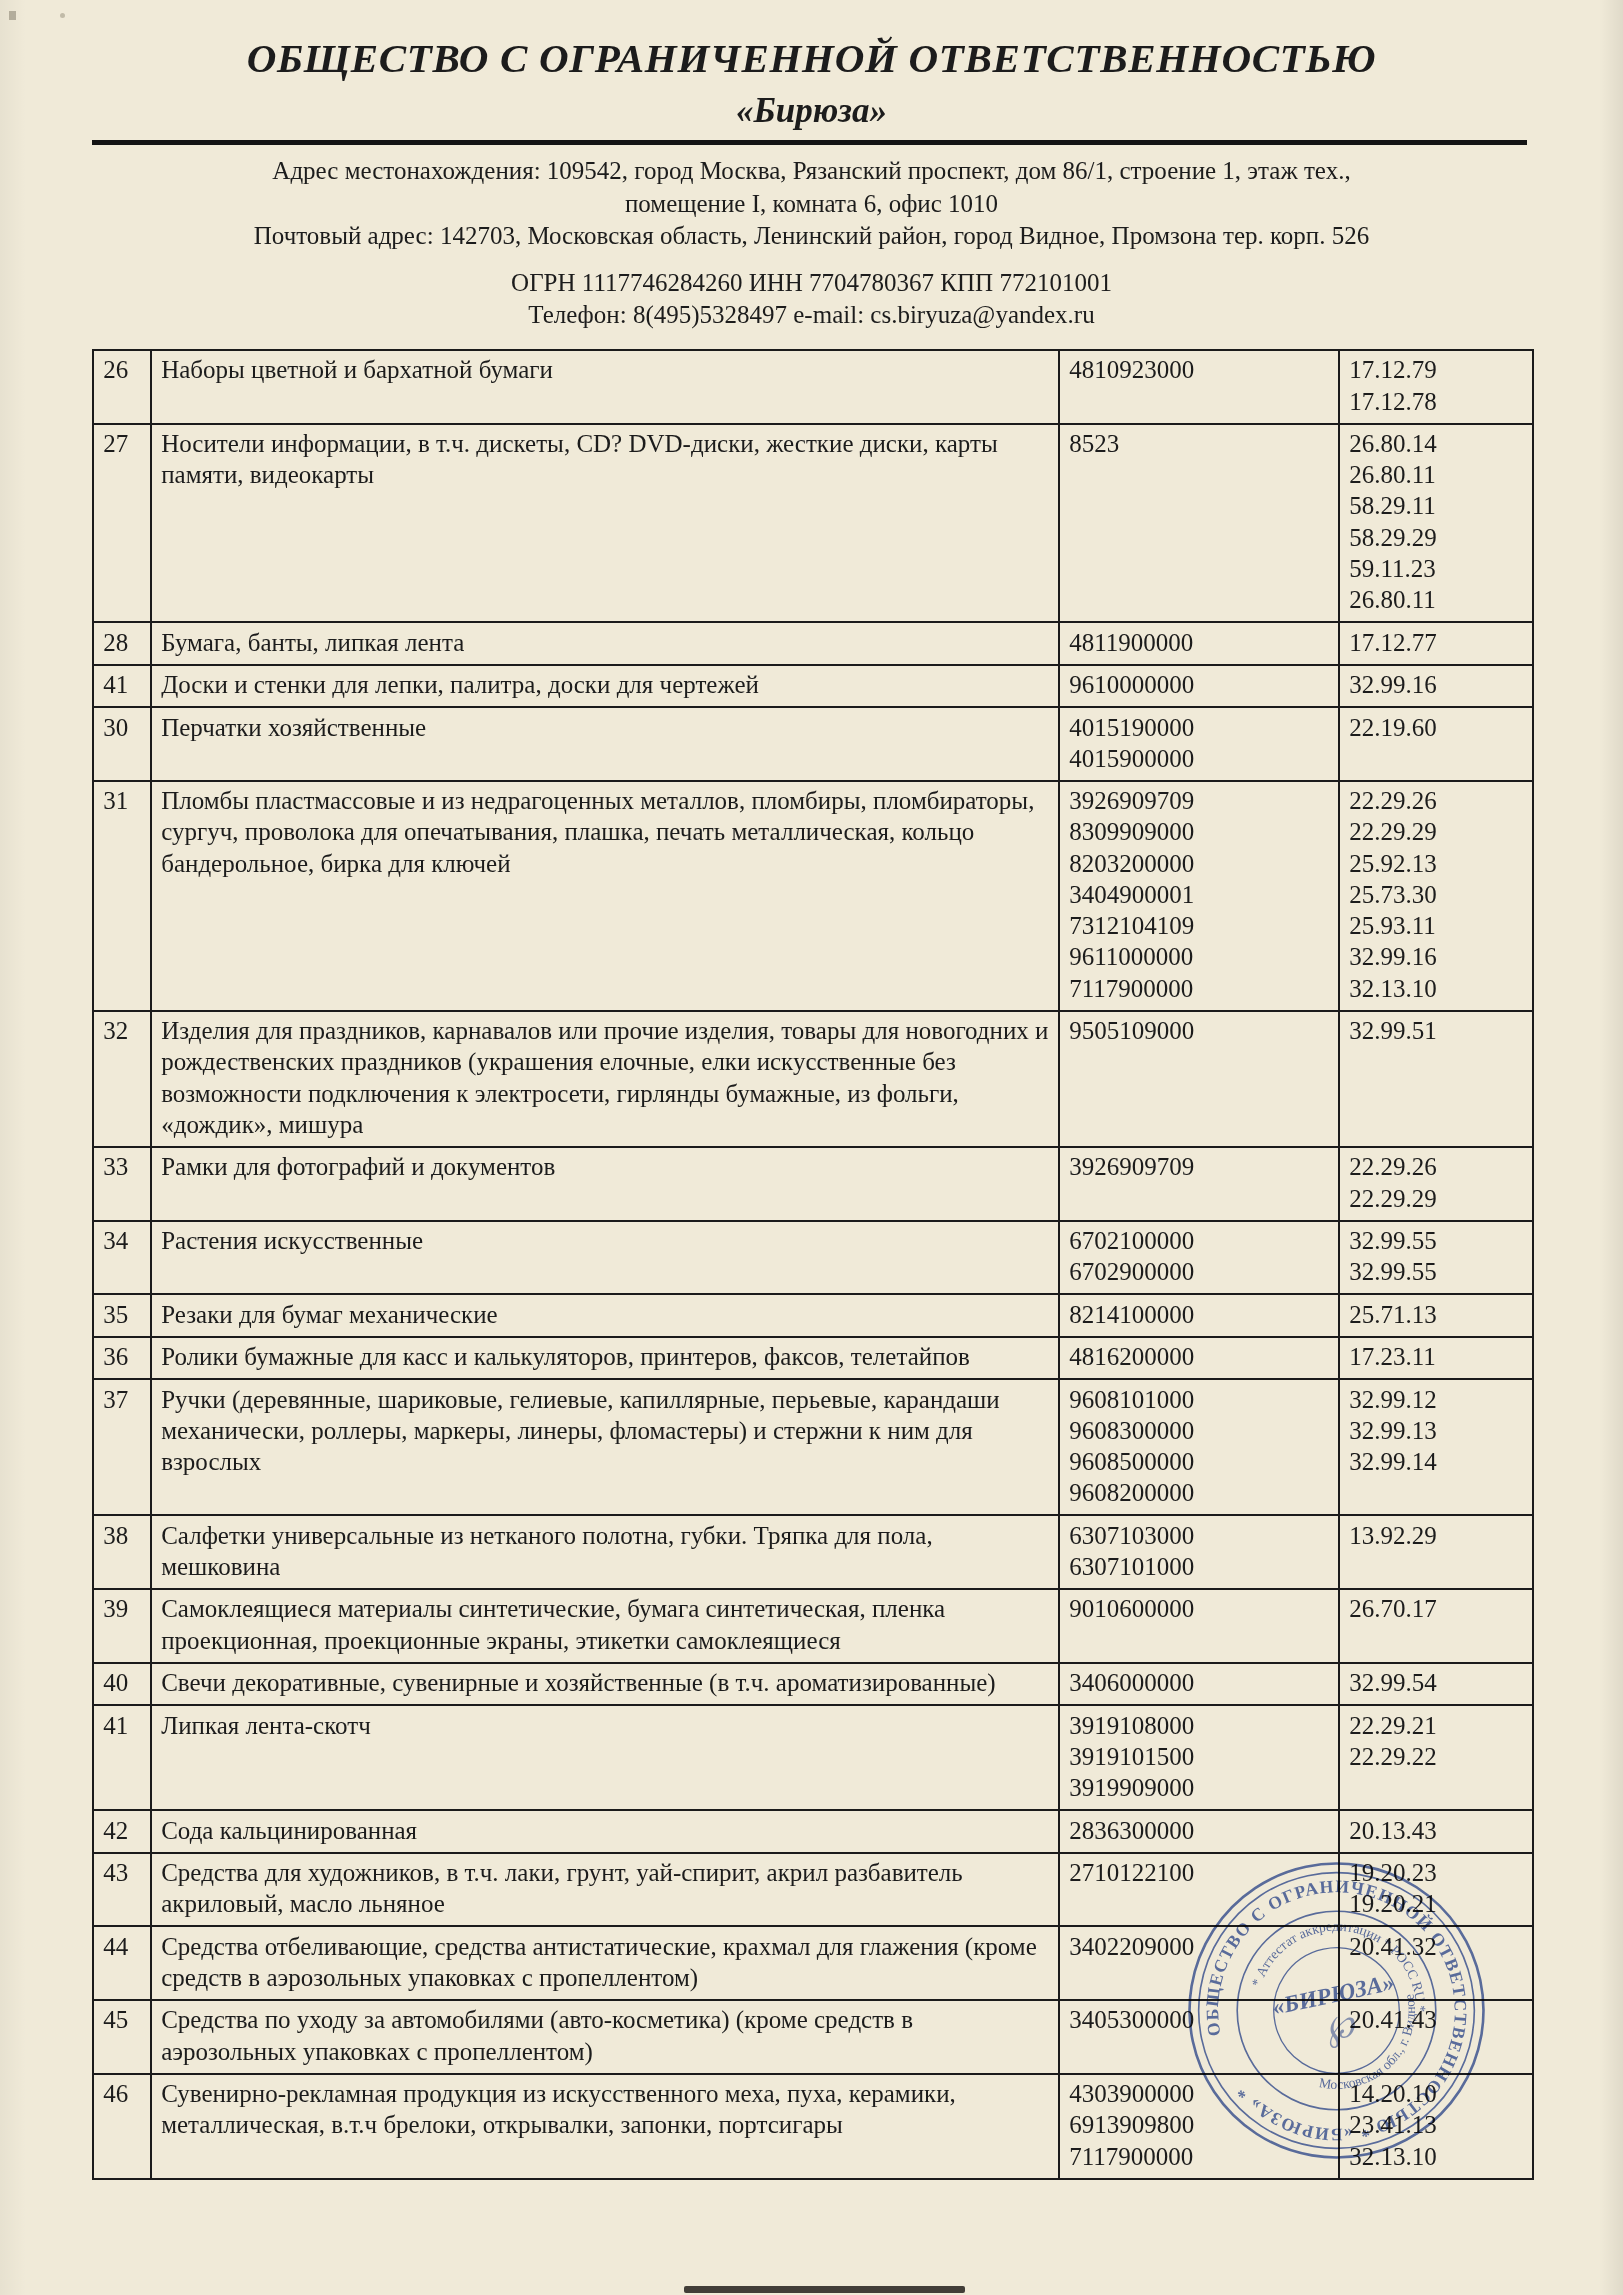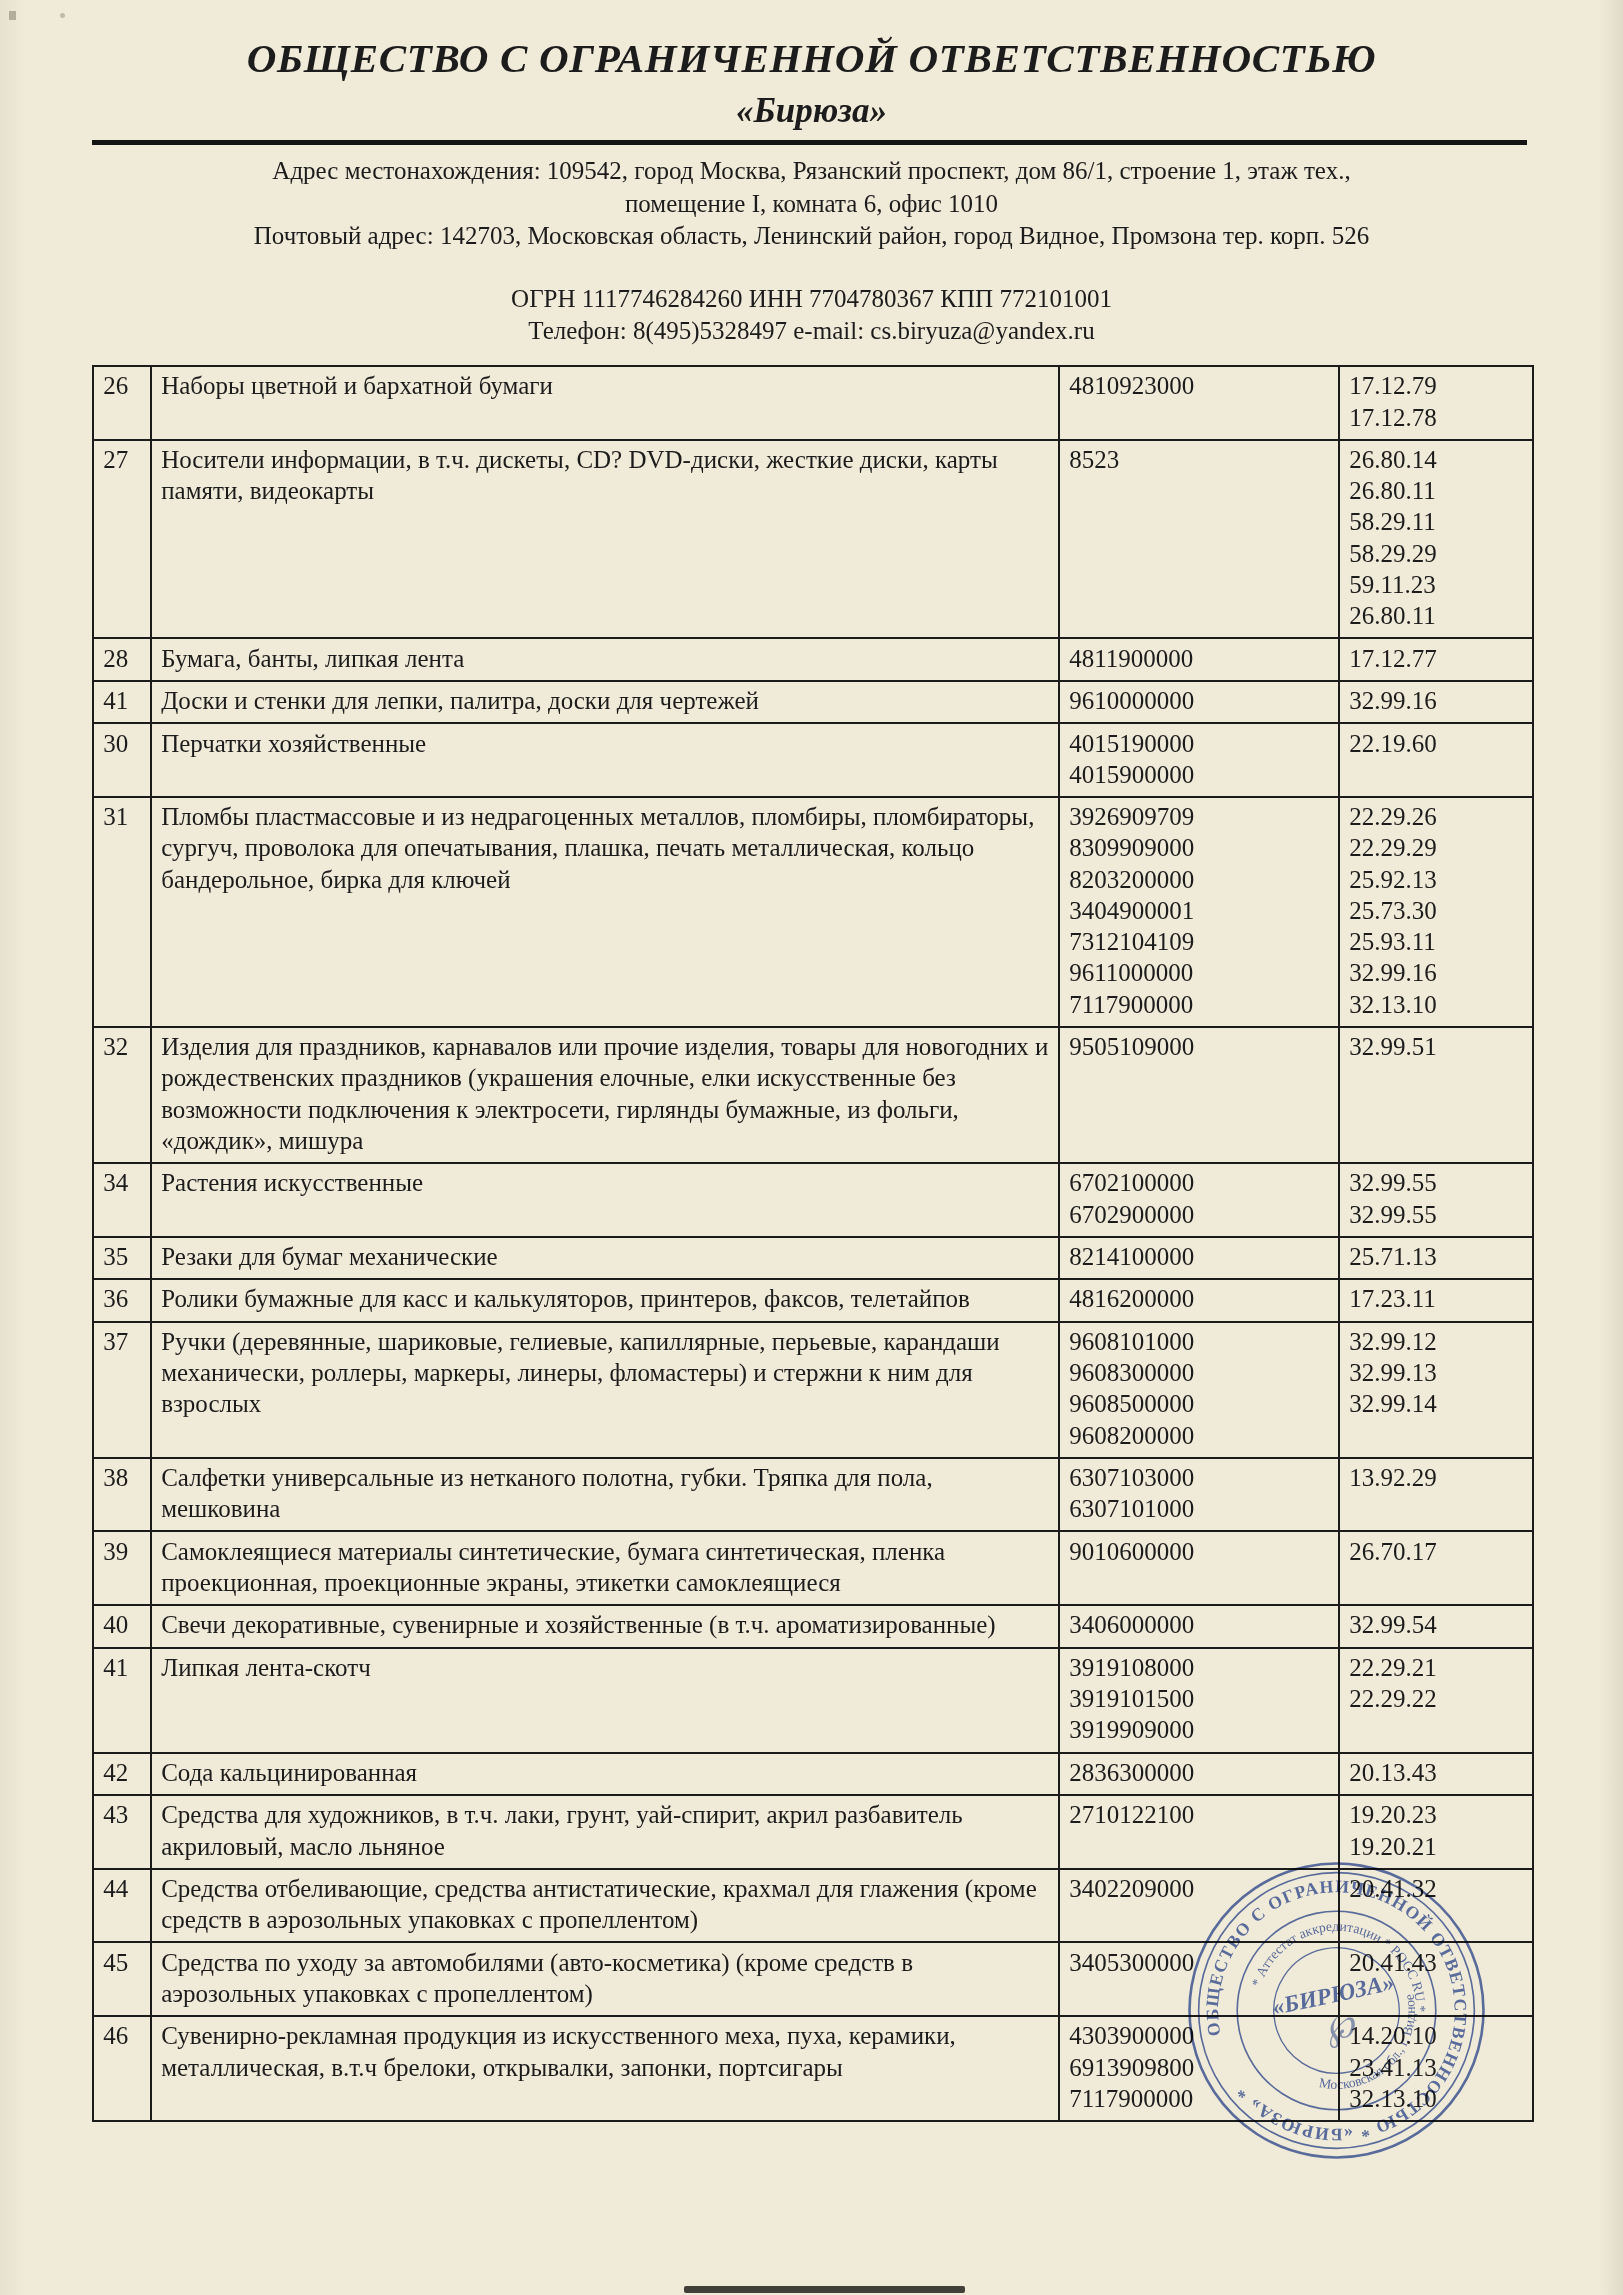--- a/index.html
+++ b/index.html
@@ -30,21 +30,21 @@
     font-weight: bold;
     font-style: italic;
     margin-top: 9.2px;
   }
   .rule {
     height: 4.6px;
     background: #141414;
     margin: 9.2px 96px 10.5px 92px;
   }
   .addr-block { font-size: 25px; line-height: 1.3; }
-  .reg-block { text-align: center; font-size: 25px; line-height: 1.3; margin-top: 30px; }
+  .reg-block { text-align: center; font-size: 25px; line-height: 1.3; margin-top: 14px; }
 
   table.goods {
     border-collapse: collapse;
     table-layout: fixed;
     width: 1440px;
     margin: 17px 0 0 92px;
     font-size: 25px;
   }
   table.goods td {
     border: 2px solid #1b1b1b;
@@ -211,20 +211,31 @@
           </td>
         </tr>
         <tr>
           <td class="c-num">32</td>
           <td class="c-desc">Изделия для праздников, карнавалов или прочие изделия, товары для новогодних и рождественских праздников (украшения елочные, елки искусственные без возможности подключения к электросети, гирлянды бумажные, из фольги, «дождик», мишура</td>
           <td class="c-code">
             <div class="code-line">9505109000</div>
           </td>
           <td class="c-okved">
             <div class="okved-line">32.99.51</div>
+          </td>
+        </tr>
+        <tr>
+          <td class="c-num">33</td>
+          <td class="c-desc">Рамки для фотографий и документов</td>
+          <td class="c-code">
+            <div class="code-line">3926909709</div>
+          </td>
+          <td class="c-okved">
+            <div class="okved-line">22.29.26</div>
+            <div class="okved-line">22.29.29</div>
           </td>
         </tr>
         <tr>
           <td class="c-num">34</td>
           <td class="c-desc">Растения искусственные</td>
           <td class="c-code">
             <div class="code-line">6702100000</div>
             <div class="code-line">6702900000</div>
           </td>
           <td class="c-okved">

